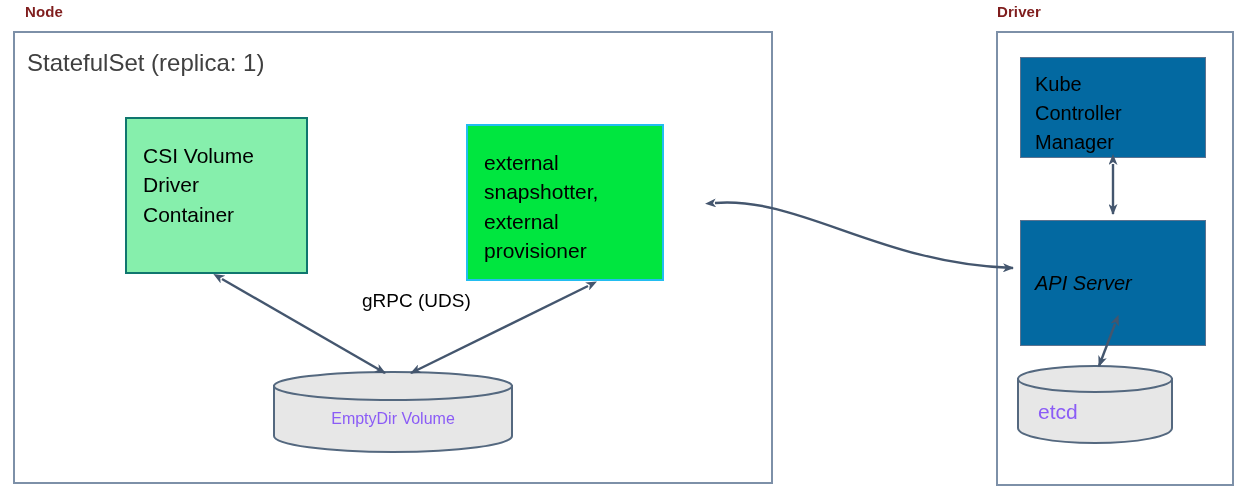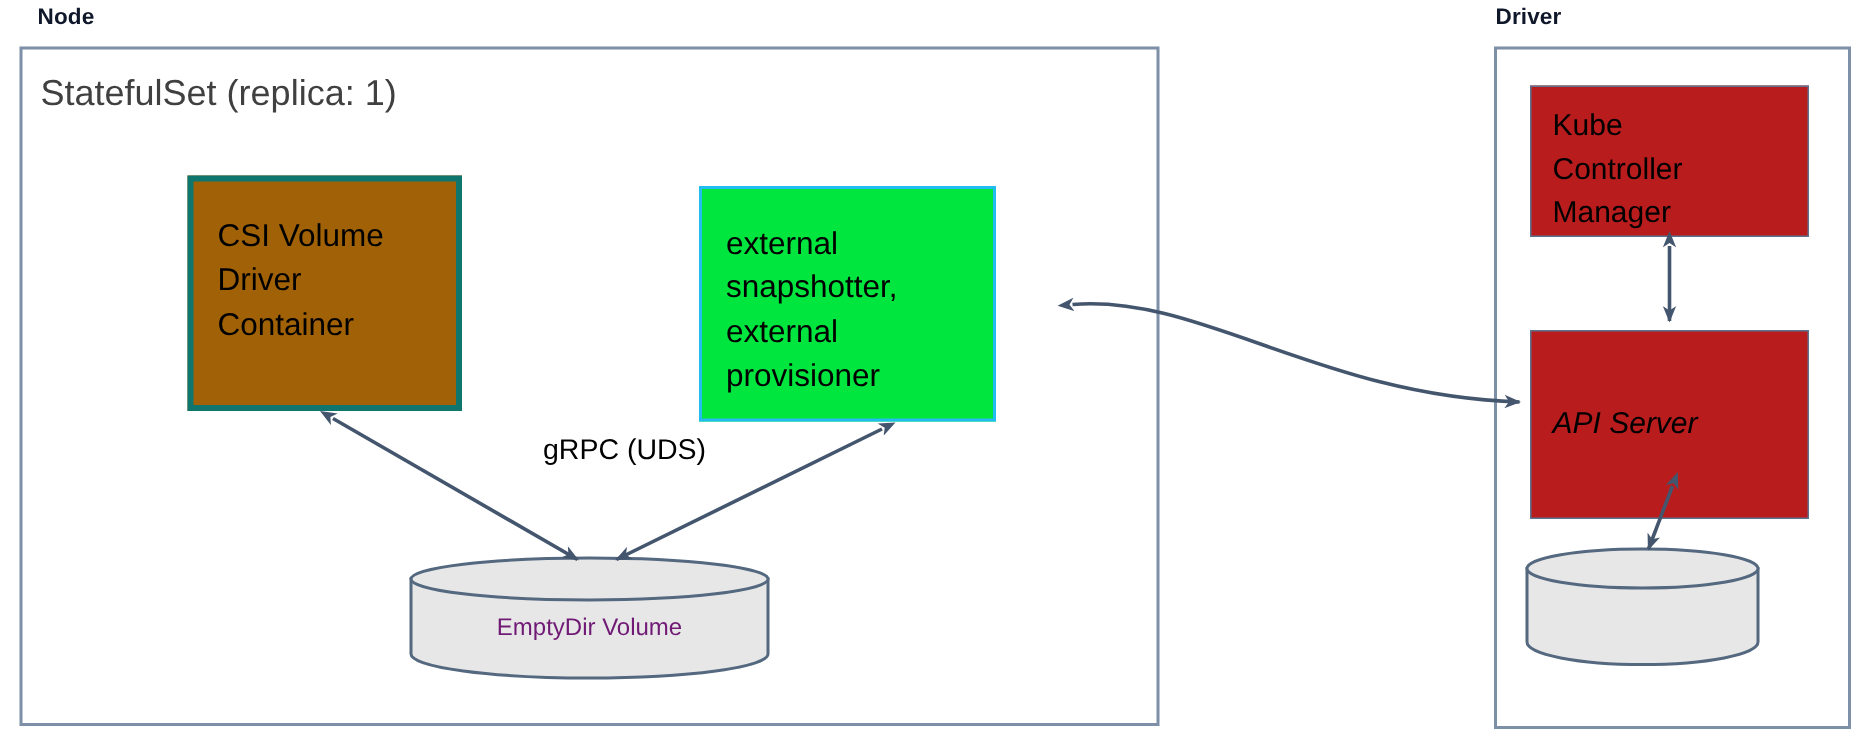--- a/index.html
+++ b/index.html
@@ -18,21 +18,21 @@
     height: 496px;
     background: #ffffff;
     overflow: hidden;
   }
 
   
   .group-label {
     position: absolute;
     font-size: 15px;
     font-weight: bold;
-    color: #0f172a;
+    color: #7f1d1d;
     letter-spacing: 0.1px;
     white-space: nowrap;
   }
   .group-box {
     position: absolute;
     background: #ffffff;
     border: 2px solid #7d90a8;
     box-sizing: border-box;
   }
 
@@ -56,29 +56,29 @@
     position: absolute;
     left: 16px;
     right: 6px;
     top: 22px;
     font-size: 21px;
     line-height: 1.40;
     color: #000000;
     white-space: pre-line;
   }
   .box-orange {
-    background: #a16207;
-    border: 4px solid #0f766e;
+    background: #86efac;
+    border: 2px solid #0f766e;
   }
   .box-green {
     background: #00e63f;
     border: 2px solid #22bdf0;
   }
   .box-gray {
-    background: #b91c1c;
+    background: #0369a1;
     border: 1px solid #5c7390;
   }
   .box-gray .comp-text {
     left: 14px;
     top: 12px;
     font-size: 20px;
     line-height: 1.45;
   }
   .box-gray.center-text .comp-text {
     top: 50%;
@@ -87,21 +87,21 @@
 
   
   .cyl {
     position: absolute;
   }
   .cyl svg { display: block; overflow: visible; }
   .cyl-label {
     position: absolute;
     left: 0; right: 0;
     text-align: center;
-    color: #701a75;
+    color: #8b5cf6;
     white-space: nowrap;
   }
   .cyl-label.left-align {
     text-align: left;
   }
 
   
   #arrow-layer {
     position: absolute;
     left: 0; top: 0;
@@ -164,20 +164,21 @@
 
   <div class="comp-box box-gray center-text" style="left:1020px; top:220px; width:186px; height:126px;font-style:italic;">
     <div class="comp-text">API Server</div>
   </div>
 
   <div class="cyl" style="left:1016px; top:364px; width:158px; height:80px;">
     <svg width="158" height="80" viewBox="0 0 158 80">
       <path d="M2,15 L2,64 A 77 15 0 0 0 156,64 L156,15 Z" fill="#e7e7e7" stroke="#54687f" stroke-width="2"></path>
       <ellipse cx="79" cy="15" rx="77" ry="13" fill="#e7e7e7" stroke="#54687f" stroke-width="2"></ellipse>
     </svg>
+    <div class="cyl-label left-align" style="top:36px; left:22px; font-size:21px;">etcd</div>
   </div>
 
   <svg id="arrow-layer" viewBox="0 0 1250 496">
     <defs>
       <marker id="ahead" markerWidth="11" markerHeight="9" refX="10" refY="4.5" orient="auto" markerUnits="userSpaceOnUse">
         <path d="M0,0 L11,4.5 L0,9 L3,4.5 Z" fill="#44566e"></path>
       </marker>
       <marker id="atail" markerWidth="11" markerHeight="9" refX="1" refY="4.5" orient="auto-start-reverse" markerUnits="userSpaceOnUse">
         <path d="M0,0 L11,4.5 L0,9 L3,4.5 Z" fill="#44566e"></path>
       </marker>

